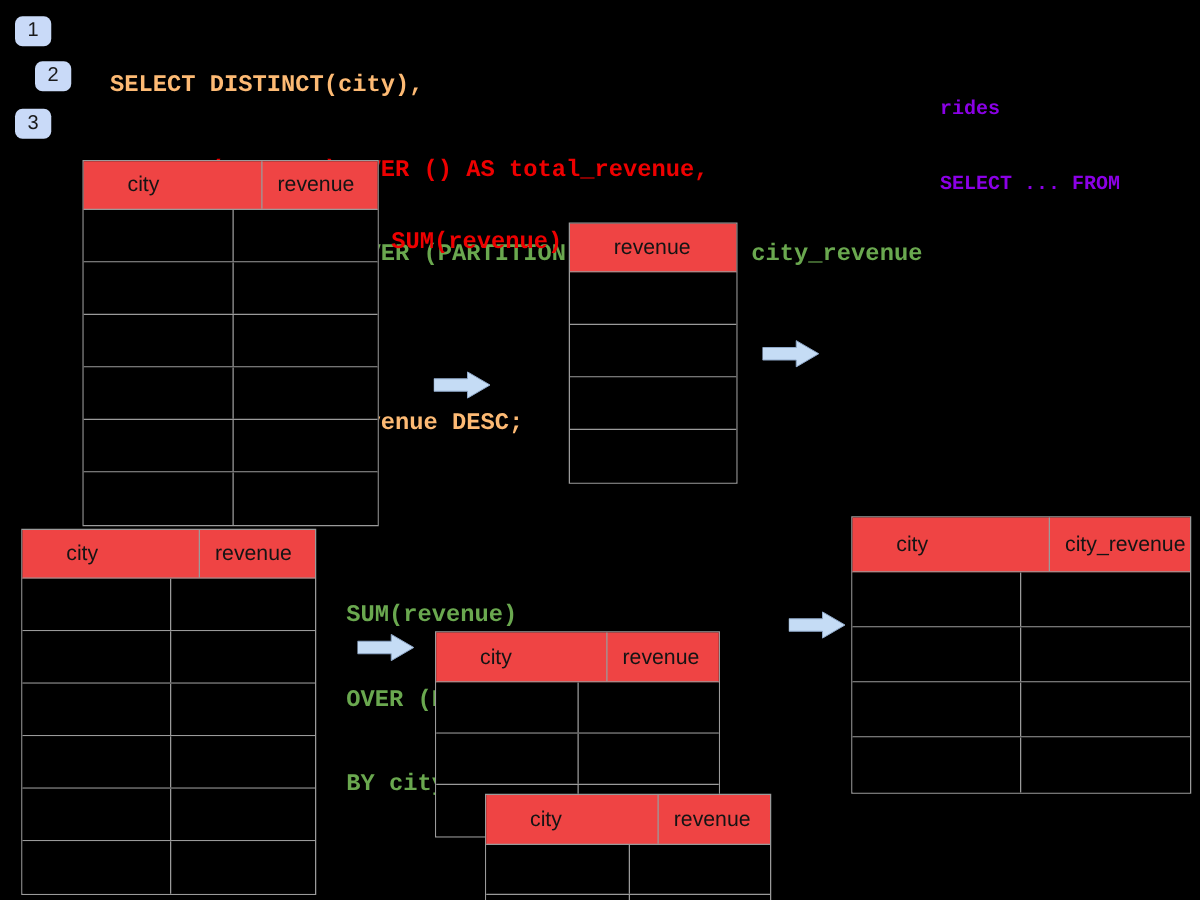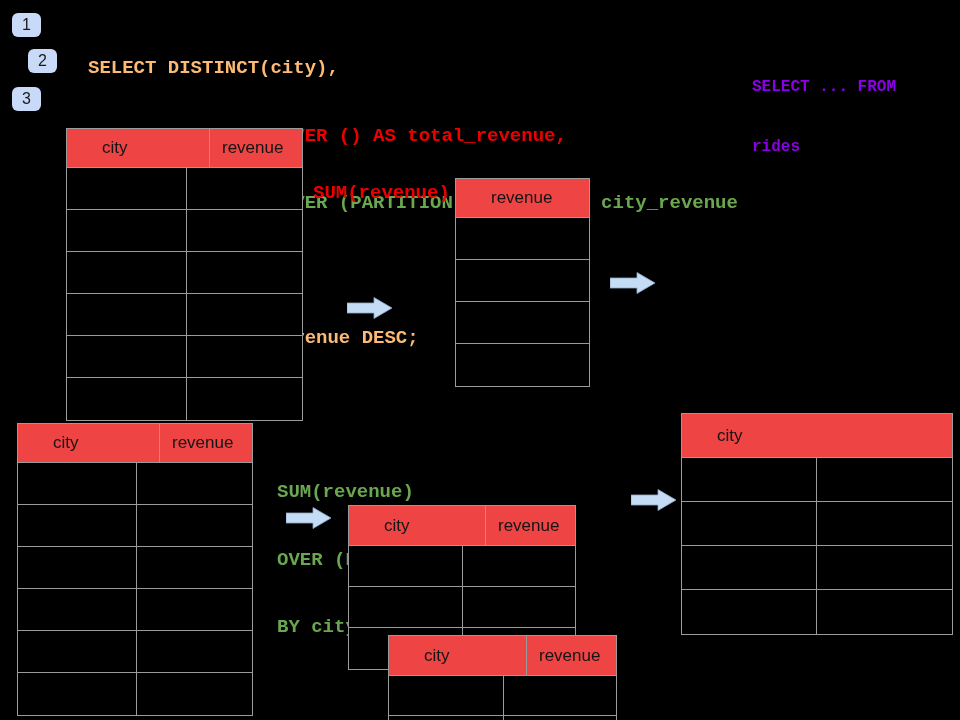--- a/index.html
+++ b/index.html
@@ -55,22 +55,22 @@
 
   <div class="code sql-block">
     <div class="sql-purple">SELECT DISTINCT(city),</div>
     <div class="sql-red">    SUM(revenue) OVER () AS total_revenue,</div>
     <div class="sql-green">    SUM(revenue) OVER (PARTITION BY city) as city_revenue</div>
     <div class="sql-purple">  FROM rides</div>
     <div class="sql-purple">  ORDER by city_revenue DESC;</div>
   </div>
 
   <div class="code side-note">
+    <div>rides</div>
     <div>SELECT ... FROM</div>
-    <div>rides</div>
   </div>
 
   <div class="code label-total">
     <div>SUM(revenue)</div>
   </div>
 
   <div class="code label-partition">
     <div>SUM(revenue)</div>
     <div>OVER (PARTITION</div>
     <div>BY city)</div>
@@ -121,20 +121,21 @@
         <div class="td grow"></div>
       </div>
     <div class="trow" style="height:42px;">
         <div class="td grow"></div>
       </div>
   </div>
 
   <div class="tbl" style="left:681px;top:413px;width:272px;">
     <div class="thead" style="height:44px;">
       <div class="th" style="width:135px;">city</div>
+      <div class="th grow">city_revenue</div>
     </div>
     <div class="trow" style="height:44px;">
         <div class="td" style="width:135px;"></div>
         <div class="td grow"></div>
       </div>
     <div class="trow" style="height:44px;">
         <div class="td" style="width:135px;"></div>
         <div class="td grow"></div>
       </div>
     <div class="trow" style="height:44px;">

